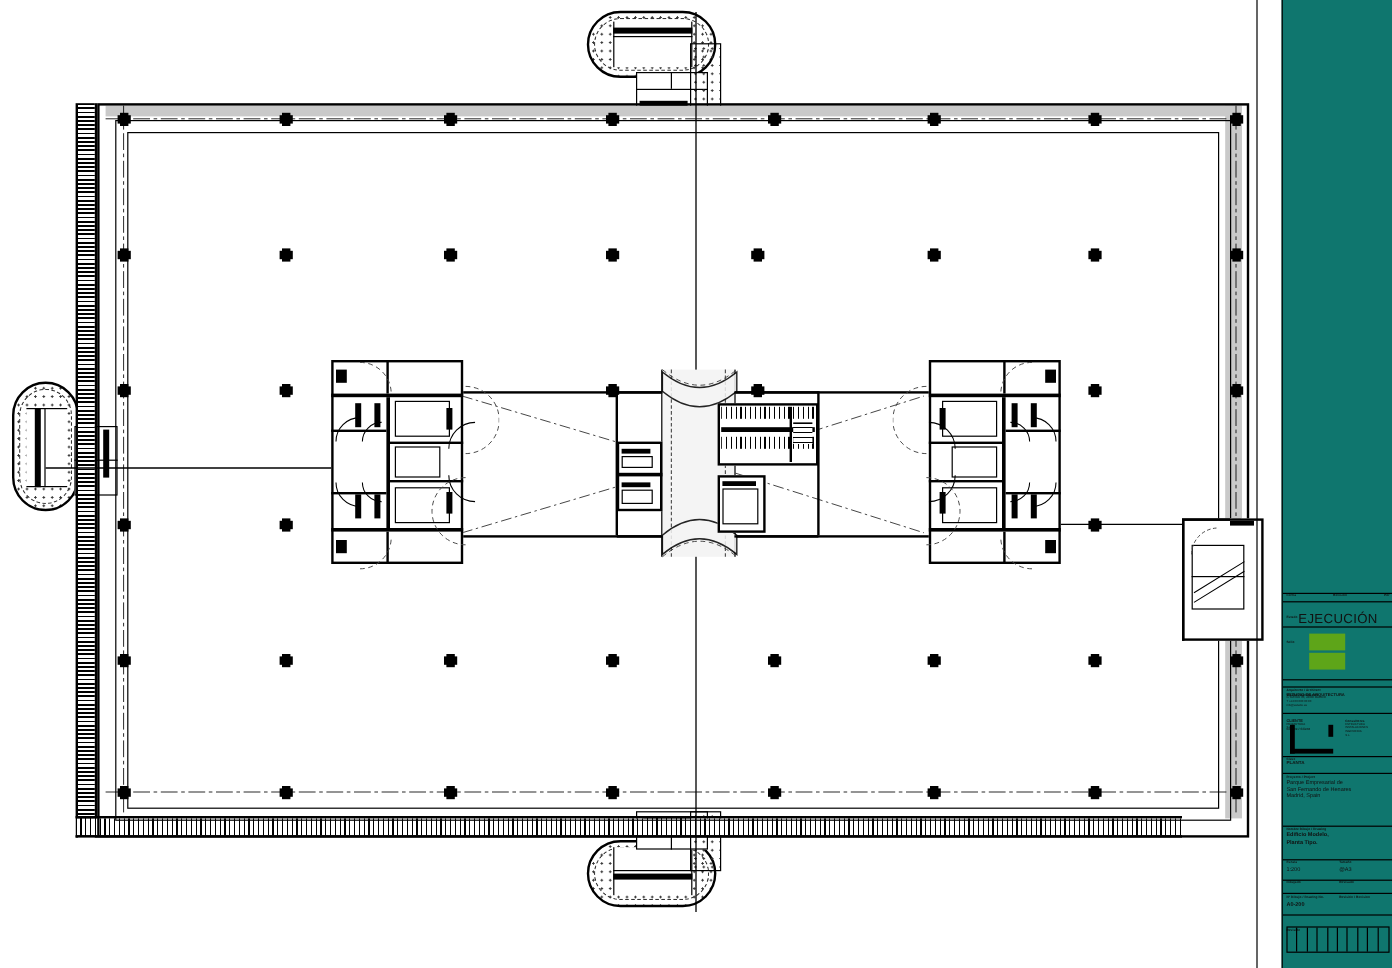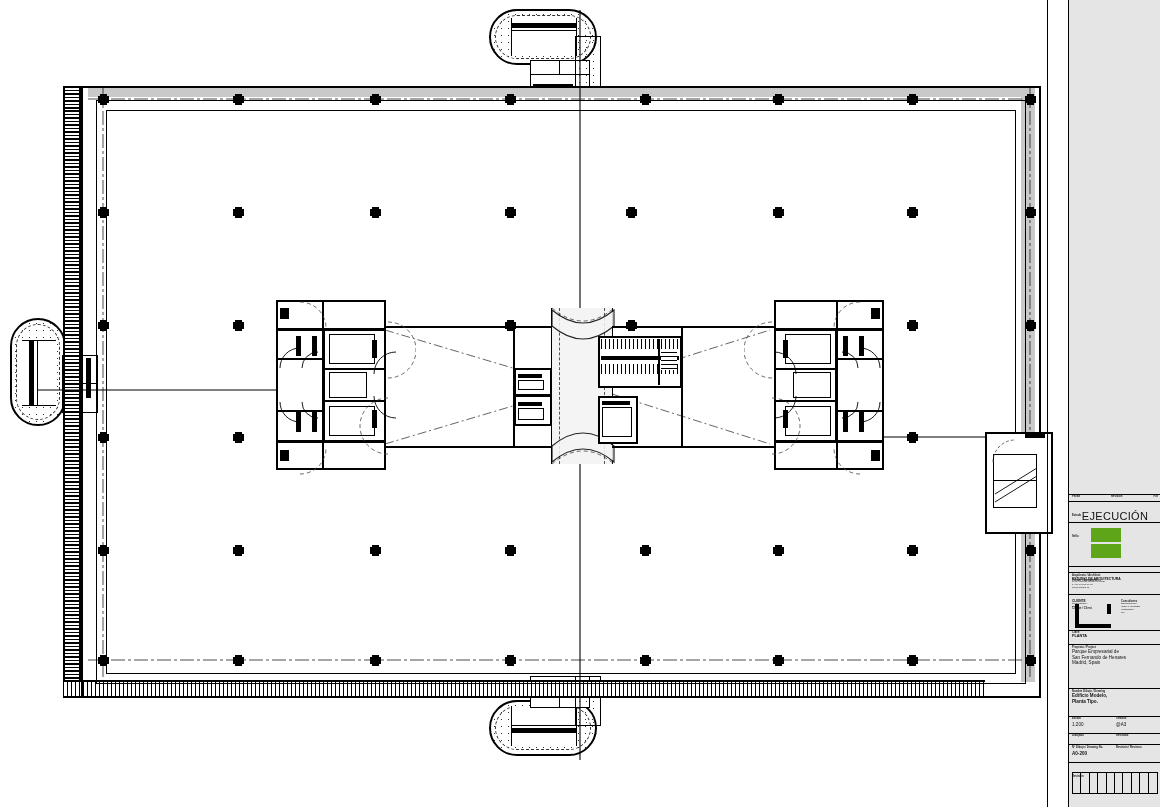--- a/index.html
+++ b/index.html
@@ -26,21 +26,21 @@
   }
   .dotfill{
     background-image:radial-gradient(#333 0.8px, rgba(0,0,0,0) 0.9px);
     background-size:7px 7px;
   }
   .greyband{background:#c9c9c9;}
   .lightfill{background:#f4f4f4;}
 
   
   #titleblock{position:absolute;left:1068px;top:0px;width:92px;height:807px;
-              border-left:1px solid #000;background:#e5e5e5;}
+              border-left:1px solid #000;background:#0f766e;}
   .tb-sep{position:absolute;left:0;width:92px;height:1px;background:#000;}
   .tb-row{position:absolute;left:3px;width:86px;}
   .tb-hdr{font-size:2.6px;font-weight:bold;color:#111;letter-spacing:.1px;
           line-height:3.2px;white-space:nowrap;}
   .tb-val{font-size:4.6px;color:#111;line-height:5.4px;}
   .tb-val-b{font-size:4.6px;color:#111;line-height:5.4px;font-weight:bold;}
   .tb-tiny{font-size:2.4px;color:#111;line-height:2.9px;}
   .tb-big{font-size:11px;color:#111;letter-spacing:.3px;}
   .greenbox{position:absolute;background:#5ea519;}
   .revgrid{position:absolute;border:1px solid #000;box-sizing:border-box;

